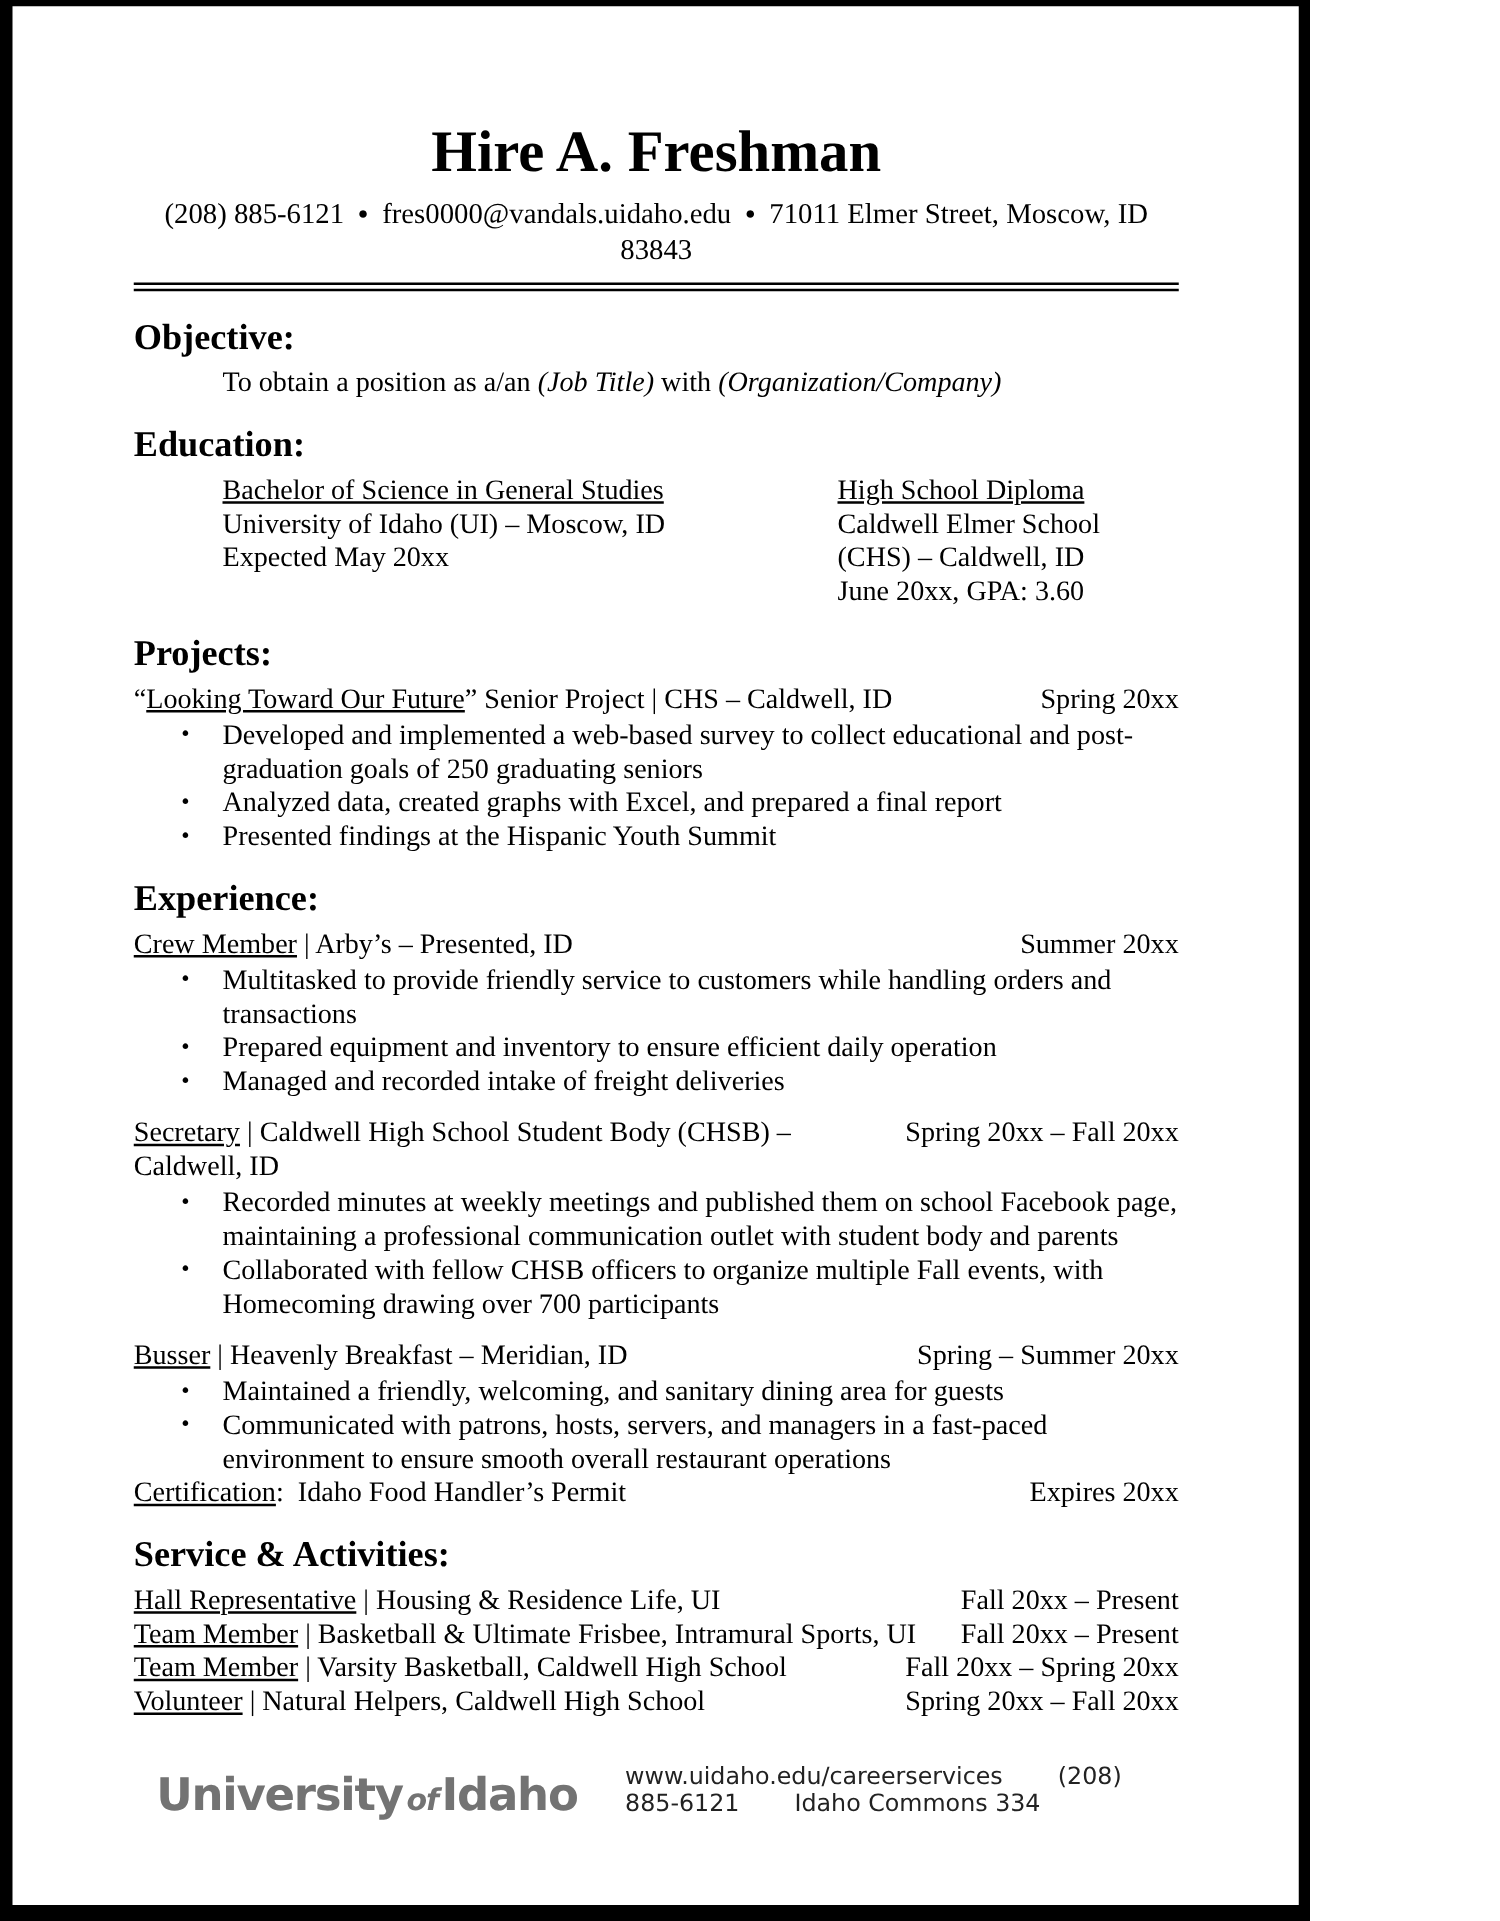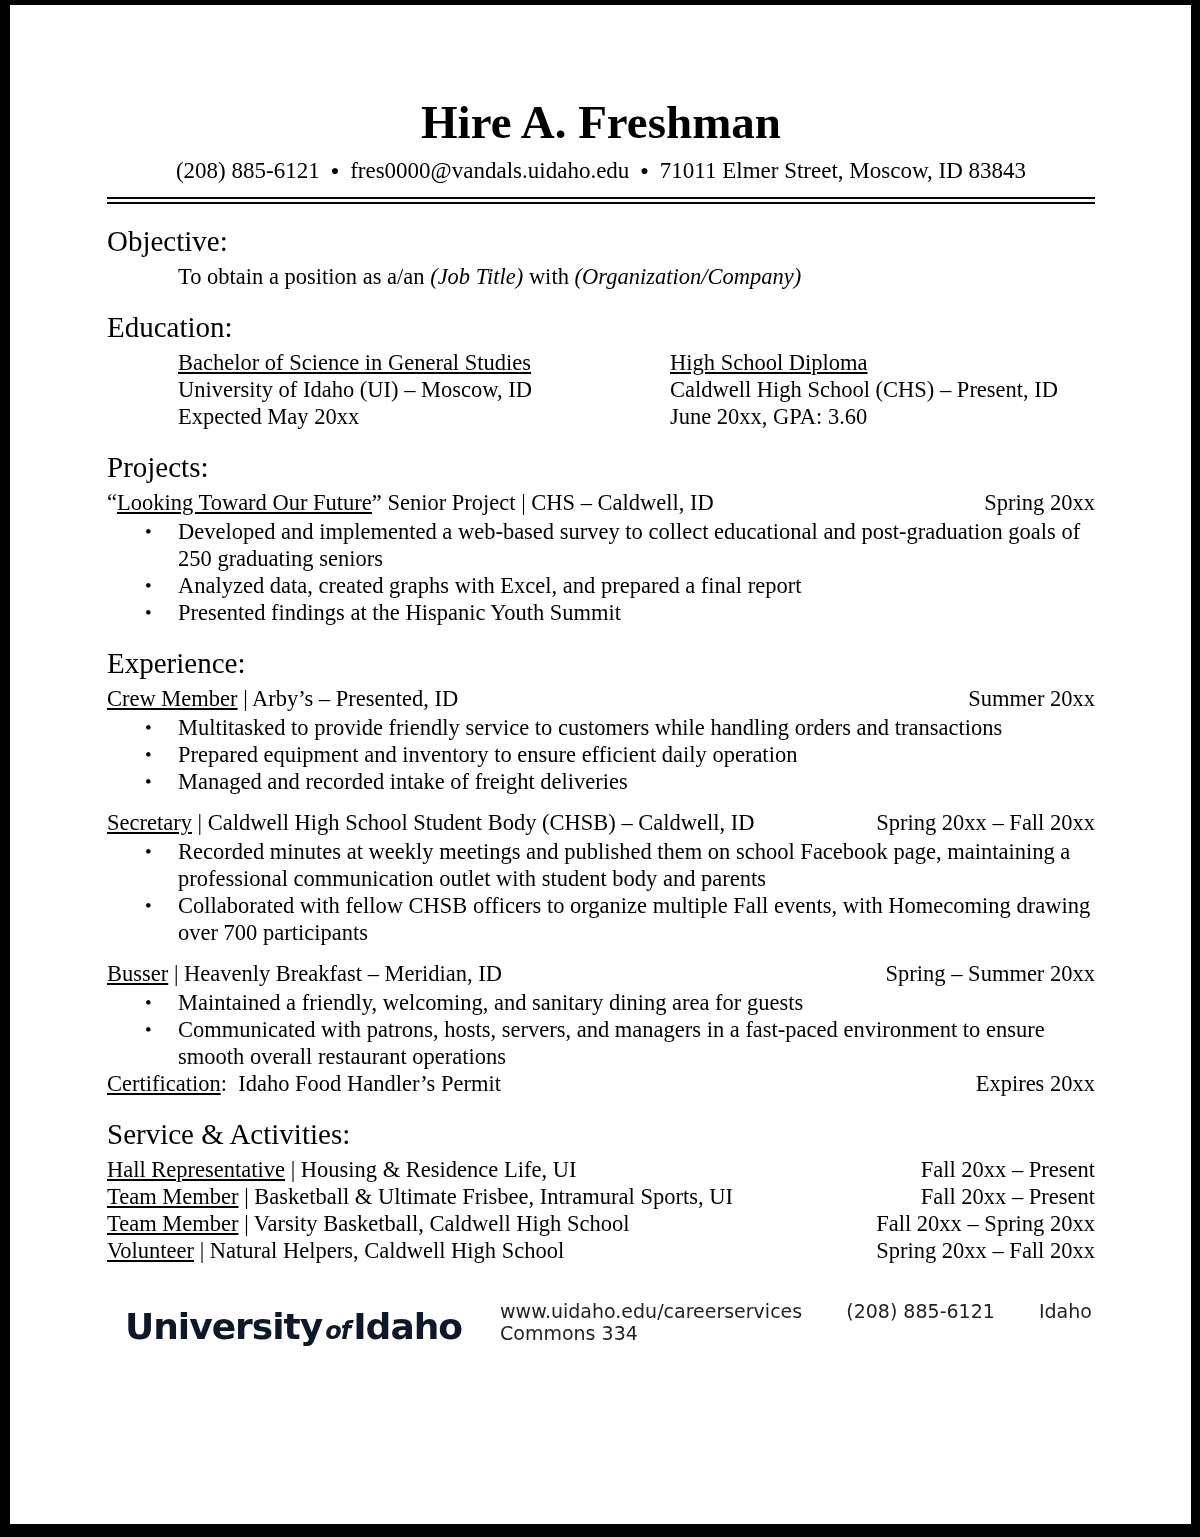--- a/index.html
+++ b/index.html
@@ -1,18 +1,18 @@
 <!DOCTYPE html>
 <html><head>
 <meta charset="utf-8">
 <style>
   html, body { margin: 0; padding: 0; background: #fff; }
   .page {
     position: relative;
-    width: 1200px;
+    width: 1048px;
     height: 1537px;
     box-sizing: border-box;
     background: #ffffff;
     border-style: solid;
     border-color: #000;
     border-width: 5px 9px 13px 10px;
     font-family: "Liberation Serif", "DejaVu Serif", serif;
     color: #000;
     overflow: hidden;
   }
@@ -28,21 +28,21 @@
     letter-spacing: 0px;
   }
   .contact { margin-top: 8px; font-size: 23px; line-height: 28px; }
   .contact .sep { font-size: 14px; vertical-align: 3px; margin: 0 11px; }
   .rule { margin-top: 12px; height: 3px; border-top: 2px solid #000; border-bottom: 2px solid #000; }
 
   
   h2.sec {
     font-size: 29px;
     line-height: 34px;
-    font-weight: normal;
+    font-weight: bold;
     margin: 20px 0 5px 0;
   }
   .body-txt { font-size: 22.5px; line-height: 27px; }
   .indent { padding-left: 71px; }
   .u { text-decoration: underline; }
   .it { font-style: italic; }
   .pre { white-space: pre-wrap; }
 
   
   .edu-row { display: flex; }
@@ -57,21 +57,21 @@
   .bullets { margin-top: 2px; }
   .bullet-row { display: flex; font-size: 22.5px; line-height: 27px; padding-left: 38px; }
   .bullet-row .b { flex: 0 0 33px; font-size: 19px; }
   .bullet-row .bt { flex: 1; }
 
   .job-block { margin-top: 14px; }
   .first-job { margin-top: 0; }
 
   
   .footer { display: flex; align-items: center; margin-top: 44px; margin-left: 18px; }
-  .logo { color: #0f172a; }
+  .logo { color: #737373; }
   .logo-line { font-family: "DejaVu Sans", sans-serif; font-weight: bold; font-size: 36px; line-height: 38px; letter-spacing: -1px; }
   .lg-of { font-style: italic; font-weight: 600; font-size: 24px; padding: 0 3px; }
   .logo-sub { font-family: "DejaVu Sans", sans-serif; font-size: 21px; line-height: 26px; font-weight: normal; letter-spacing: 0; margin-top: 2px; }
   .f-info { font-family: "DejaVu Sans", sans-serif; font-size: 19px; color: #222; margin-left: 38px; margin-top: -14px; }
   .f-info span { margin-right: 38px; }
 </style>
 </head>
 <body>
 
 <div class="page">
@@ -95,21 +95,21 @@
     <section>
       <h2 class="sec">Education:</h2>
       <div class="edu-row indent body-txt">
         <div class="edu-col left">
           <div class="u">Bachelor of Science in General Studies</div>
           <div>University of Idaho (UI) – Moscow, ID</div>
           <div>Expected May 20xx</div>
         </div>
         <div class="edu-col right">
           <div class="u">High School Diploma</div>
-          <div>Caldwell High School (CHS) – Present, ID</div>
+          <div>Caldwell Elmer School (CHS) – Caldwell, ID</div>
           <div>June 20xx, GPA: 3.60</div>
         </div>
       </div>
     </section>
 
     <section>
       <h2 class="sec">Projects:</h2>
       <div class="line-row">
         <span><span class="pre">“</span><span class="u">Looking Toward Our Future</span><span class="pre">” Senior Project | CHS – Caldwell, ID</span></span>
         <span class="date">Spring 20xx</span>

